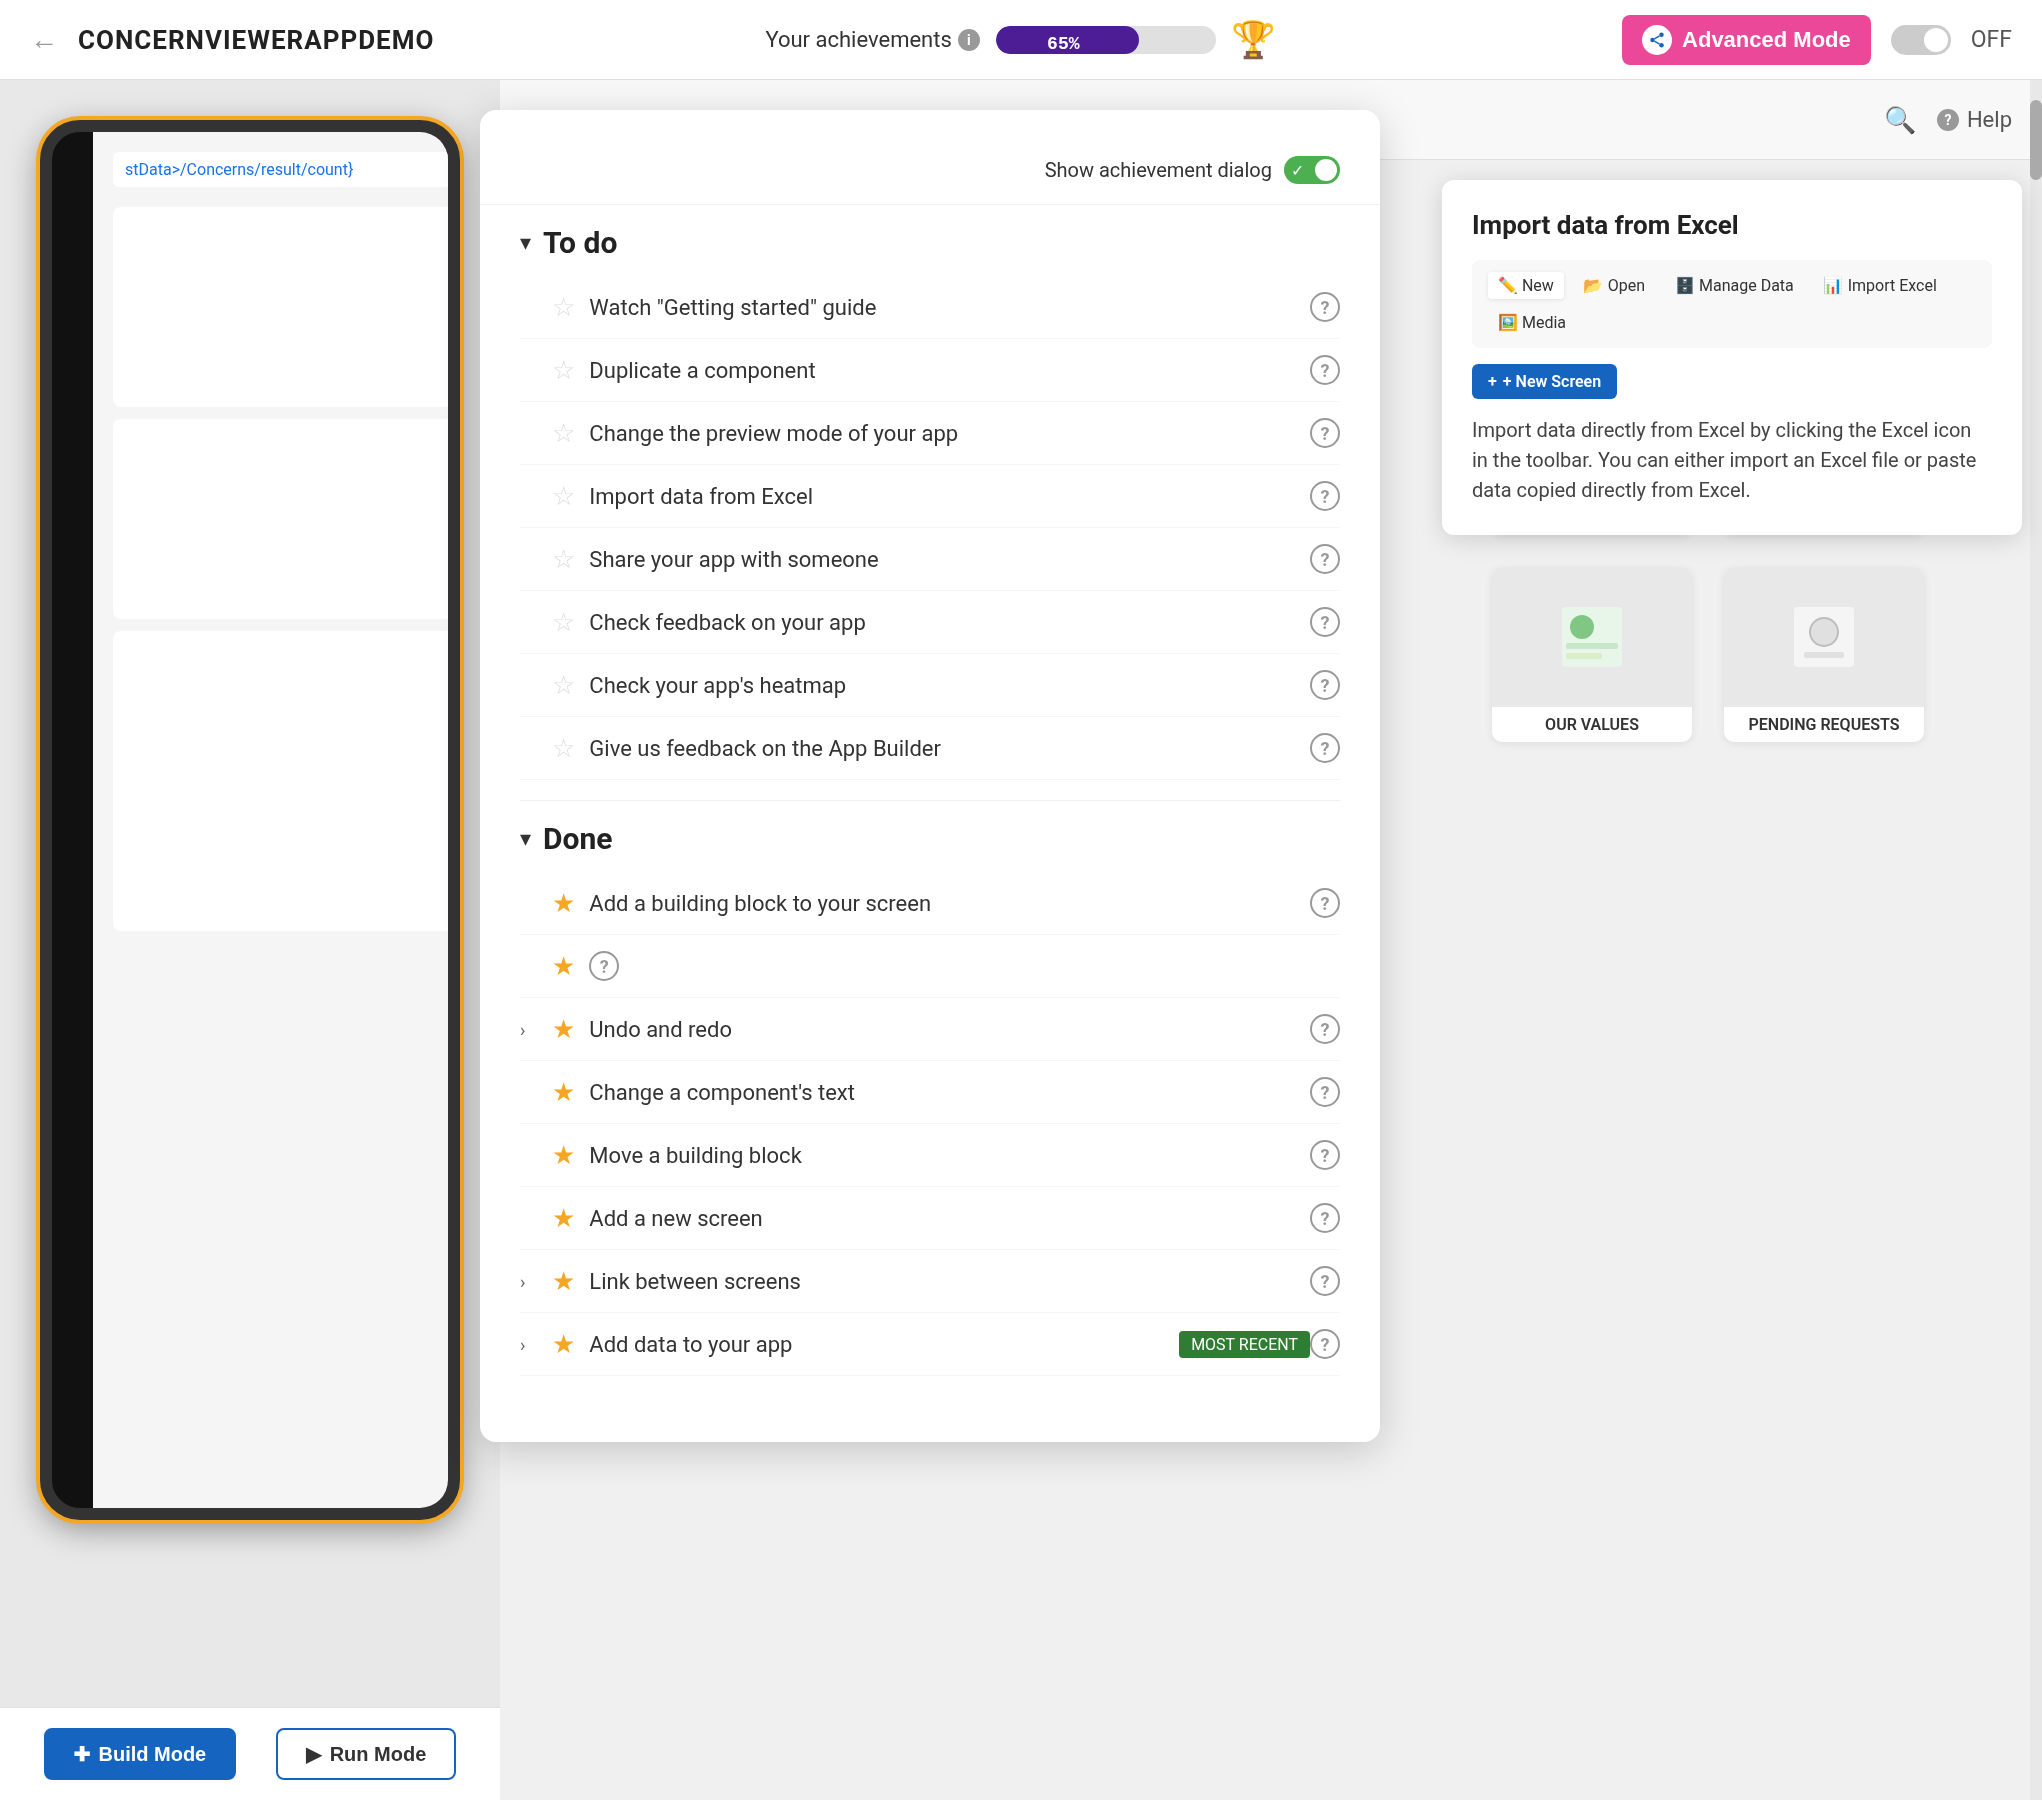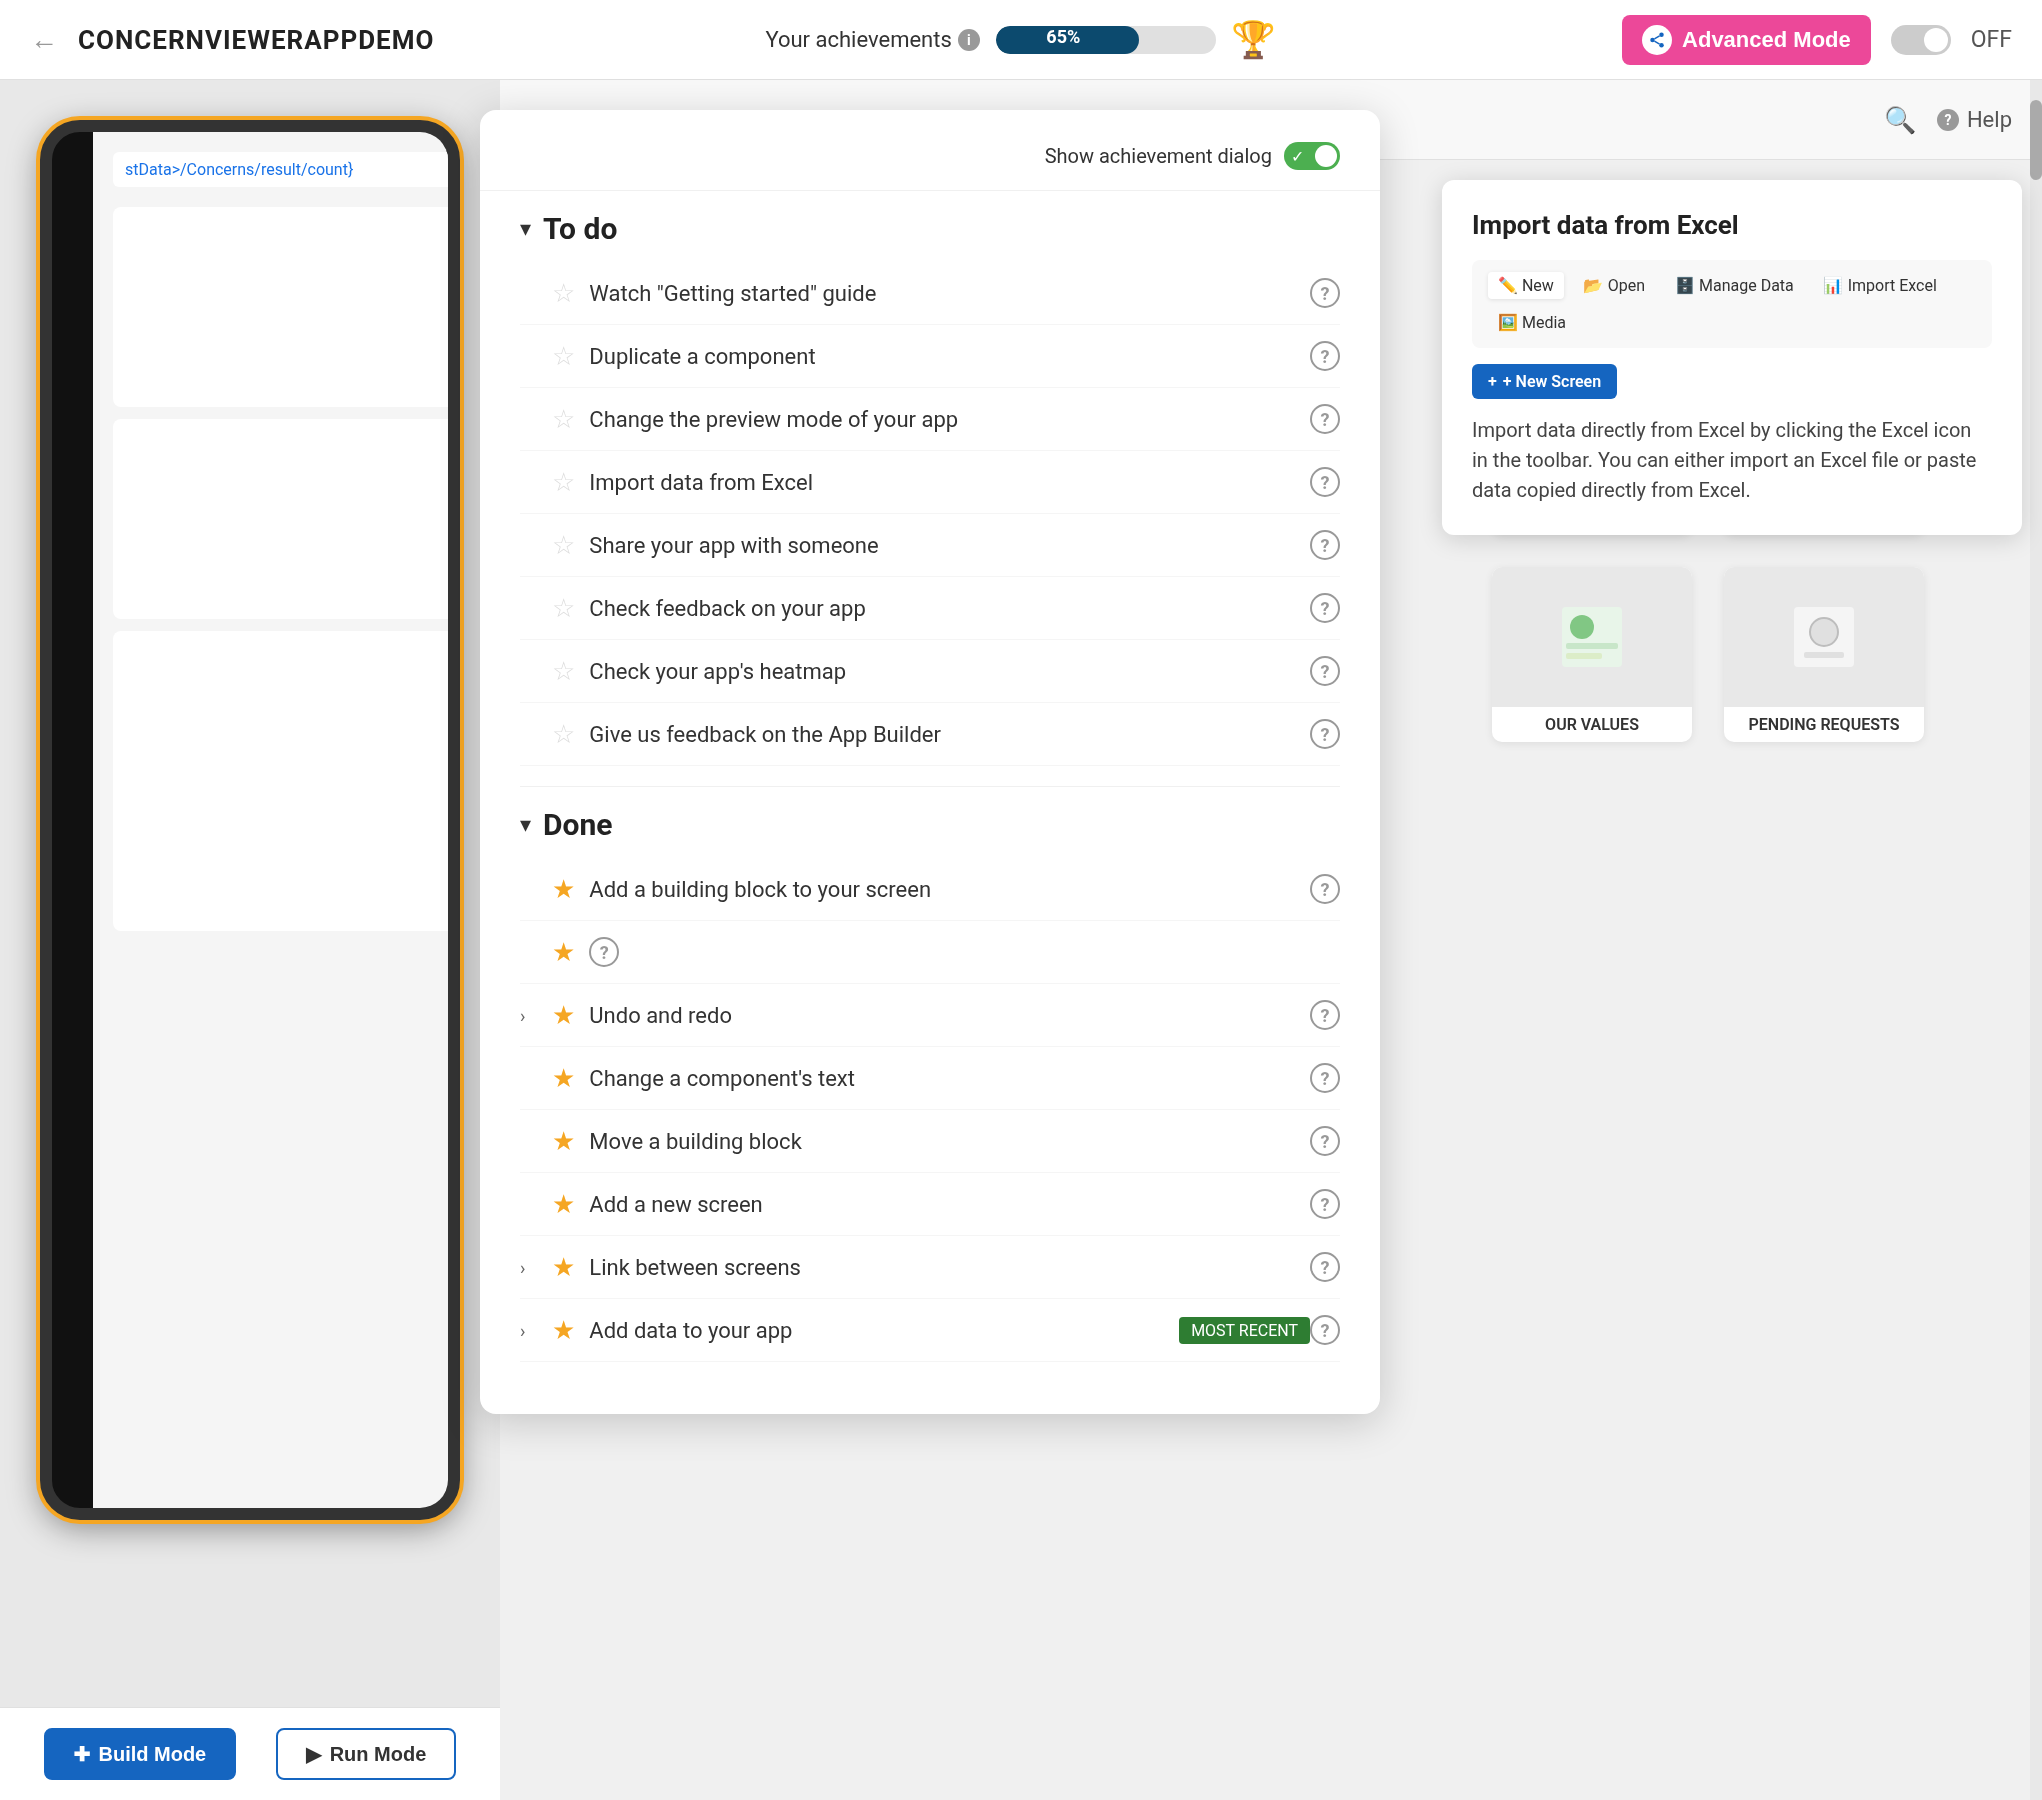--- a/index.html
+++ b/index.html
@@ -70,25 +70,26 @@
       width: 220px;
       height: 28px;
       background: #e0e0e0;
       border-radius: 14px;
       overflow: hidden;
       display: flex;
       align-items: center;
     }
     .progress-bar-fill {
       height: 100%;
-      background: #0c4a6e;
+      background: #4c1d95;
       border-radius: 14px;
       display: flex;
-      align-items: flex-start;
+      align-items: flex-end;
       justify-content: center;
+      font-family: Liberation Mono, monospace;
     }
     .progress-label {
       font-size: 18px;
       font-weight: 700;
       color: #fff;
       padding-right: 8px;
     }
     .trophy-icon {
       font-size: 36px;
     }
@@ -227,21 +228,21 @@
     
     .achievement-overlay {
       position: absolute;
       left: 480px;
       top: 30px;
       width: 900px;
       background: #fff;
       border-radius: 16px;
       box-shadow: 0 8px 40px rgba(0,0,0,0.18);
       z-index: 100;
-      padding: 32px 0;
+      padding: 46px 0;
     }
     .achievement-header-row {
       display: flex;
       align-items: center;
       justify-content: flex-end;
       padding: 0 40px 20px;
       border-bottom: 1px solid #f0f0f0;
     }
     .show-dialog-label {
       font-size: 20px;

